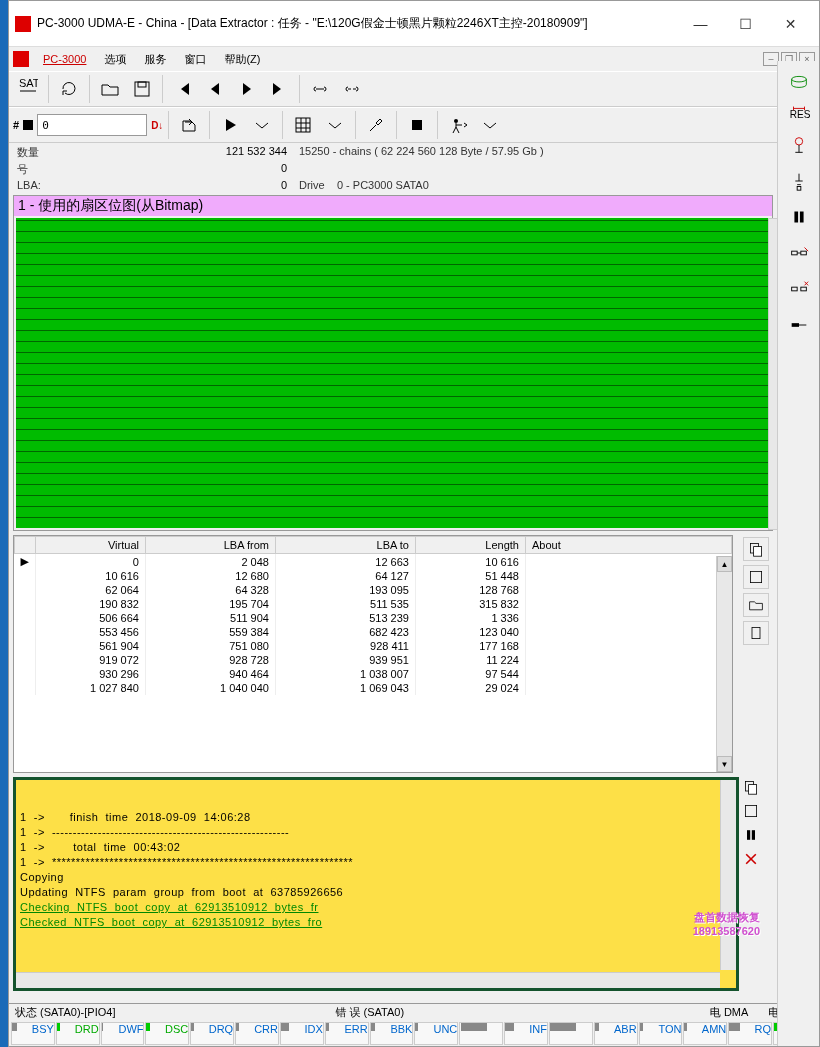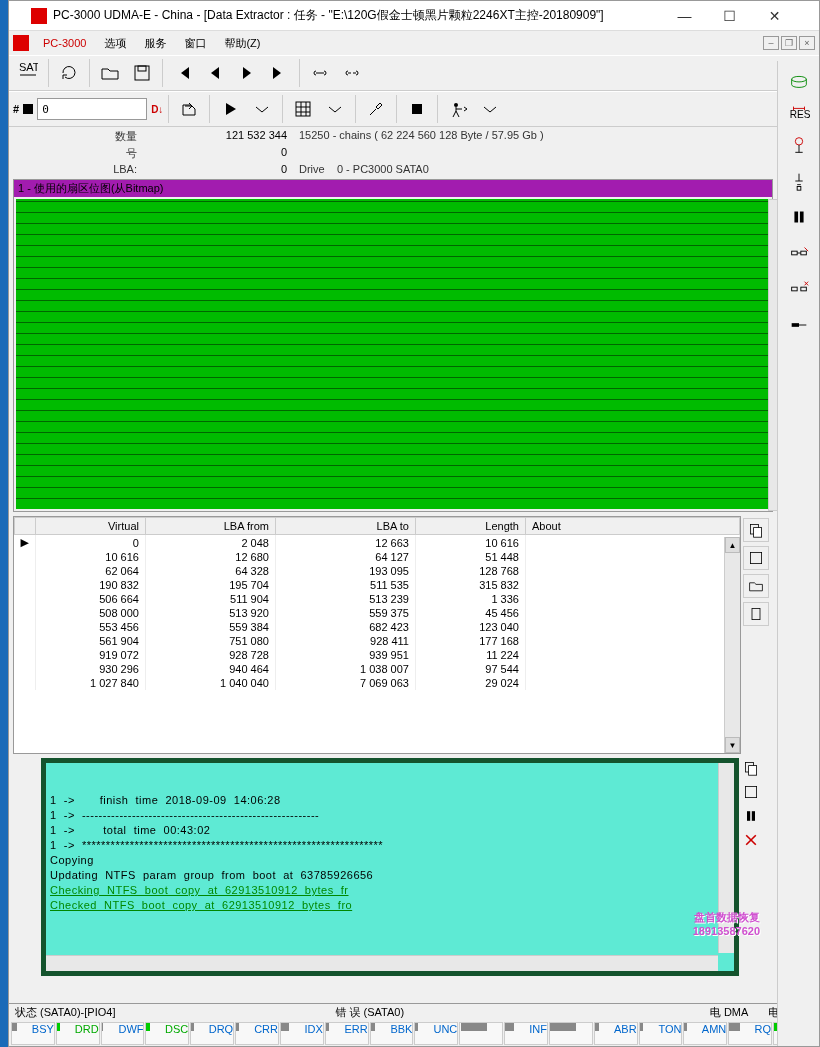--- a/index.html
+++ b/index.html
@@ -1,61 +1,61 @@
 <!DOCTYPE html>
 <html><head>
 <meta charset="utf-8">
 <style>
 * { margin: 0; padding: 0; box-sizing: border-box; font-family: "Microsoft YaHei", Tahoma, sans-serif; font-size: 11px; }
 body { background: #1a6ab8; width: 820px; height: 1047px; overflow: hidden; position: relative; }
 .window { position: absolute; left: 8px; top: 0; width: 812px; height: 1047px; background: #f0f0f0; border: 1px solid #999; display: flex; flex-direction: column; }
-.titlebar { height: 30px; background: #fff; display: flex; align-items: center; padding: 0 22px; border-bottom: 1px solid #ddd; }
+.titlebar { height: 46px; background: #fff; display: flex; align-items: center; padding: 0 6px; border-bottom: 1px solid #ddd; }
 .titlebar .icon { width: 16px; height: 16px; background: #d00; margin-right: 6px; }
 .titlebar .title { flex: 1; font-size: 12px; color: #000; }
 .winbtns { display: flex; gap: 0; }
 .winbtn { width: 45px; height: 28px; display: flex; align-items: center; justify-content: center; font-size: 14px; color: #333; }
 .menubar { height: 24px; display: flex; align-items: center; padding: 0 4px; background: #f0f0f0; gap: 2px; }
 .menubar .mitem { padding: 3px 8px; color: #000; }
-.menubar .mitem.red { color: #c00; }
+.menubar .mitem.red { color: #c00; text-decoration: underline; }
 .menubar .micon { width: 16px; height: 16px; background: #d00; margin-right: 4px; }
 .mdibtns { display: flex; gap: 2px; margin-left: auto; }
 .mdibtn { width: 16px; height: 14px; border: 1px solid #999; font-size: 9px; display:flex; align-items:center; justify-content:center; color:#666; }
 .toolbar1, .toolbar2 { height: 36px; display: flex; align-items: center; padding: 0 4px; background: #f0f0f0; border-top: 1px solid #fff; border-bottom: 1px solid #ccc; gap: 2px; }
 .tbtn { width: 30px; height: 30px; display: flex; align-items: center; justify-content: center; border: 1px solid transparent; position: relative; }
 .tsep { width: 1px; height: 28px; background: #ccc; margin: 0 3px; }
 .tbtn svg { width: 20px; height: 20px; }
 .toolbar2 .hashfield { display: flex; align-items: center; gap: 4px; }
 .toolbar2 input[type=text] { width: 110px; height: 22px; border: 1px solid #999; padding: 0 4px; font-family: monospace; }
 .sidebar { position: absolute; right: 0; top: 60px; width: 42px; bottom: 0; background: #f0f0f0; border-left: 1px solid #ccc; display: flex; flex-direction: column; align-items: center; padding-top: 4px; gap: 4px; }
 .sbtn { width: 32px; height: 32px; display: flex; align-items: center; justify-content: center; border: 1px solid transparent; }
 .sbtn svg { width: 22px; height: 22px; }
 .sbtn.small { height: 24px; }
 .content { flex: 1; display: flex; flex-direction: column; margin-right: 42px; overflow: hidden; }
 .infobar { padding: 2px 8px; background: #f0f0f0; display: grid; grid-template-columns: 120px 150px auto; gap: 2px 6px; font-size: 11px; }
-.infobar .lbl { text-align: right; color: #333; }
+.infobar .lbl { text-align: left; color: #333; }
 .infobar .val { text-align: right; padding-right: 6px; }
 .infobar .extra { color: #333; }
 .bitmap-panel { border: 1px solid #999; margin: 2px 4px; display: flex; flex-direction: column; }
-.bitmap-title { font-size: 11px; padding: 1px 4px; background: #a21caf; }
+.bitmap-title { font-size: 14px; padding: 1px 4px; background: #f0abfc; }
 .bitmap-grid { height: 310px; background: repeating-linear-gradient(0deg, #0b0 0, #0b0 10px, #060 10px, #060 11px), repeating-linear-gradient(90deg, transparent 0, transparent 10px, rgba(0,0,0,0.3) 10px, rgba(0,0,0,0.3) 11px); background-color: #0b0; margin: 2px; position: relative; }
 .bitmap-grid::after { content: ""; position: absolute; right: -14px; top: 0; width: 14px; height: 100%; background: #e8e8e8; border: 1px solid #ccc; }
-.table-wrap { flex: 0 0 238px; display: flex; margin: 2px 4px; }
+.table-wrap { flex: 0 0 238px; display: flex; margin: 2px 4px; gap: 8px; }
 .table-main { flex: 1; border: 1px solid #999; background: #fff; overflow: hidden; position: relative; }
 .table-side { width: 32px; display: flex; flex-direction: column; gap: 4px; padding: 2px; }
 .table-side .sbtn2 { width: 26px; height: 24px; border: 1px solid #ccc; display:flex; align-items:center; justify-content:center; }
 table.data { width: 100%; border-collapse: collapse; font-family: "Courier New", monospace; font-size: 11px; }
 table.data th { background: #f0f0f0; border: 1px solid #ccc; padding: 2px 6px; font-weight: normal; text-align: right; }
 table.data th.about { text-align: left; }
 table.data td { padding: 1px 6px; text-align: right; border-right: 1px solid #eee; white-space: pre; }
 .rowcursor { width: 18px; }
 .scroll-v { position: absolute; right: 0; top: 20px; bottom: 0; width: 16px; background: #e8e8e8; border-left: 1px solid #ccc; }
 .scroll-v .up, .scroll-v .dn { height: 16px; background: #ddd; border: 1px solid #bbb; display:flex;align-items:center;justify-content:center; font-size:8px; }
 .scroll-v .dn { position: absolute; bottom: 0; width: 100%; }
 .log-wrap { flex: 0 0 170px; display: flex; margin: 2px 4px; gap: 2px; }
-.log-main { flex: 1; border: 5px solid #14532d; background: #5eead4; font-family: "Courier New", monospace; font-size: 12px; padding: 2px 4px; overflow: hidden; white-space: pre; position: relative; margin-left: 28px; }
+.log-main { flex: 1; border: 3px solid #14532d; background: #fde047; font-family: "Courier New", monospace; font-size: 12px; padding: 2px 4px; overflow: hidden; white-space: pre; position: relative; }
 .log-side { width: 32px; display: flex; flex-direction: column; gap: 6px; padding: 2px; }
 .log-line { line-height: 15px; letter-spacing: 0.5px; }
 .log-line.green { color: #080; text-decoration: underline; }
 .tabs { display: flex; gap: 2px; padding: 2px 4px; }
 .tab { padding: 2px 10px; border: 1px solid #999; background: #f0f0f0; font-size: 11px; }
 .tab.active { background: #fff; border-bottom: 1px solid #fff; }
 .statusbar { height: 43px; border-top: 1px solid #999; background: #f0f0f0; display: flex; flex-direction: column; }
 .statusrow1 { display: flex; padding: 1px 6px; gap: 20px; }
 .statusrow2 { display: flex; padding: 1px 2px; gap: 1px; flex: 1; align-items: stretch; }
 .statcell { flex: 1; display: flex; flex-direction: row; justify-content: center; border: 1px solid #ccc; background: #f8f8f8; font-size: 10px; gap: 15px; min-width: 0; }
@@ -284,28 +284,20 @@
               <tr>
                 <td></td>
                 <td>506 664</td>
                 <td>511 904</td>
                 <td>513 239</td>
                 <td>1 336</td>
                 <td></td>
               </tr>
               <tr>
                 <td></td>
-                <td>508 000</td>
-                <td>513 920</td>
-                <td>559 375</td>
-                <td>45 456</td>
-                <td></td>
-              </tr>
-              <tr>
-                <td></td>
                 <td>553 456</td>
                 <td>559 384</td>
                 <td>682 423</td>
                 <td>123 040</td>
                 <td></td>
               </tr>
               <tr>
                 <td></td>
                 <td>561 904</td>
                 <td>751 080</td>
@@ -326,21 +318,21 @@
                 <td>930 296</td>
                 <td>940 464</td>
                 <td>1 038 007</td>
                 <td>97 544</td>
                 <td></td>
               </tr>
               <tr>
                 <td></td>
                 <td>1 027 840</td>
                 <td>1 040 040</td>
-                <td>7 069 063</td>
+                <td>1 069 043</td>
                 <td>29 024</td>
                 <td></td>
               </tr>
             </tbody>
         </table>
         <div class="scroll-v">
           <div class="up">▲</div>
           <div class="dn">▼</div>
         </div>
       </div>

